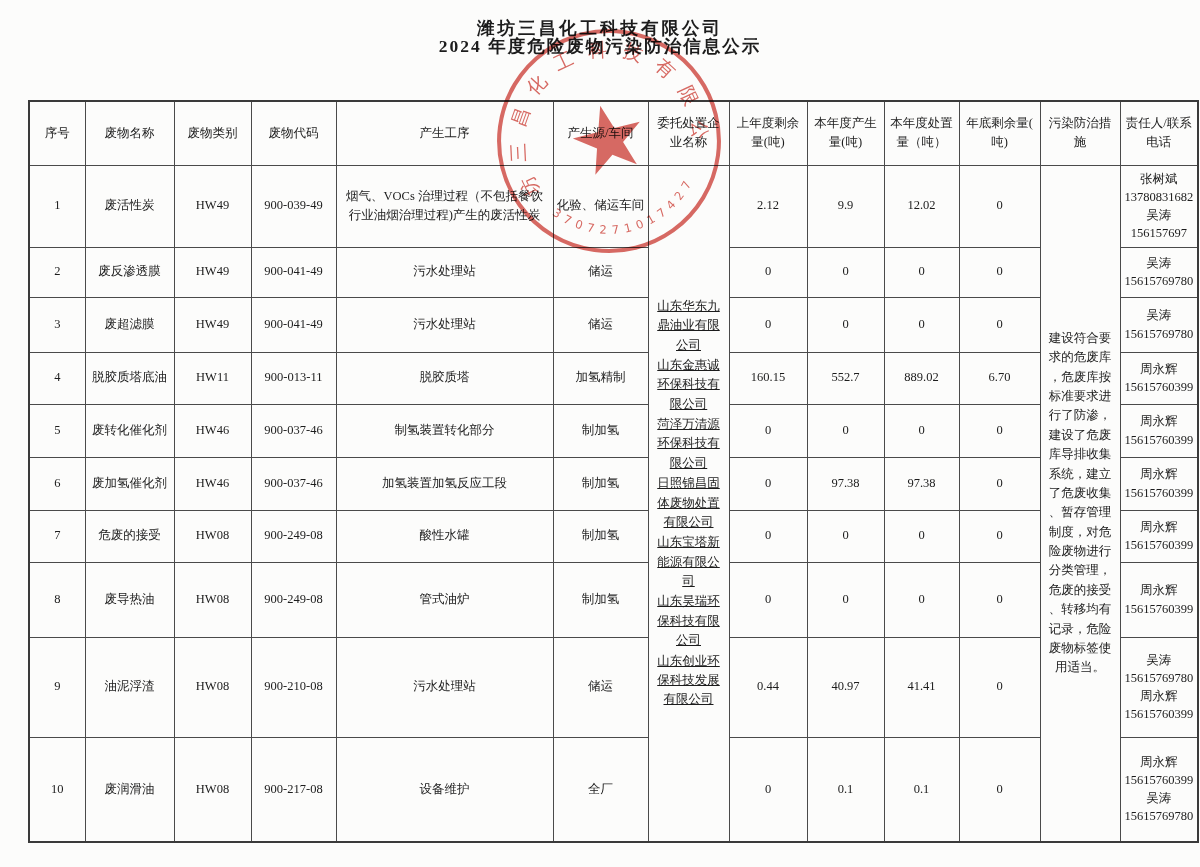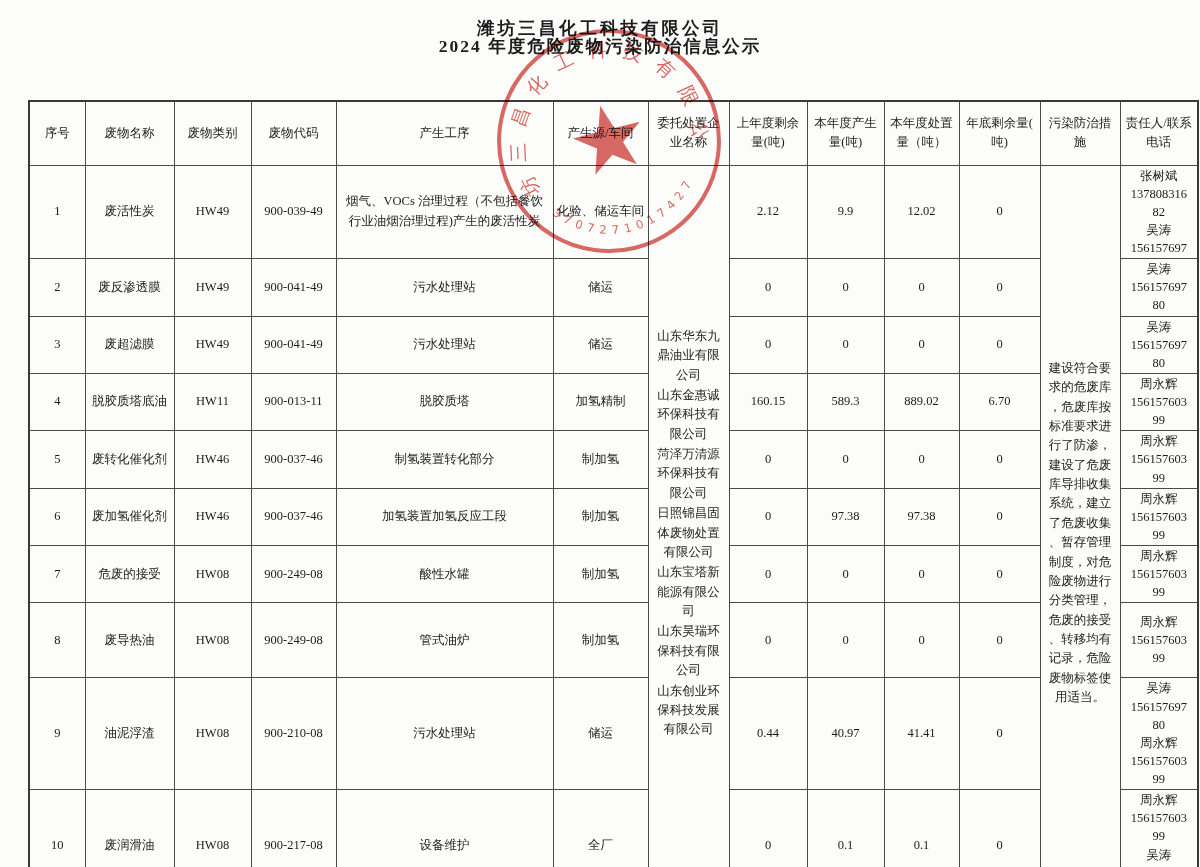--- a/index.html
+++ b/index.html
@@ -29,23 +29,23 @@
   tbody tr:nth-child(2){height:50px;}
   tbody tr:nth-child(3){height:55px;}
   tbody tr:nth-child(4){height:52px;}
   tbody tr:nth-child(5){height:53px;}
   tbody tr:nth-child(6){height:53px;}
   tbody tr:nth-child(7){height:52px;}
   tbody tr:nth-child(8){height:75px;}
   tbody tr:nth-child(9){height:100px;}
   tbody tr:nth-child(10){height:105px;}
   td.c-proc{padding:2px 4px;}
-  td.c-comp div{margin:1px 0;}
+  td.c-comp div{margin:1px 0;text-decoration:underline;}
   td.c-meas{padding:2px 8px;}
-  td.c-contact{padding:1px 8px;line-height:1.45;}
+  td.c-contact{padding:1px 2px;line-height:1.45;}
   .stamp{
     position:absolute;left:492px;top:24px;width:234px;height:234px;
     opacity:.78;pointer-events:none;mix-blend-mode:multiply;
   }
 </style>
 </head>
 <body>
 
 <div class="title-block">
   <div class="title-line">潍坊三昌化工科技有限公司</div>
@@ -147,21 +147,21 @@
         </td>
       </tr>
       <tr>
         <td>4</td>
         <td>脱胶质塔底油</td>
         <td>HW11</td>
         <td>900-013-11</td>
         <td class="c-proc">脱胶质塔</td>
         <td>加氢精制</td>
         <td>160.15</td>
-        <td>589.3</td>
+        <td>552.7</td>
         <td>889.02</td>
         <td>6.70</td>
         <td class="c-contact">
           <div>周永辉</div>
           <div>15615760399</div>
         </td>
       </tr>
       <tr>
         <td>5</td>
         <td>废转化催化剂</td>

